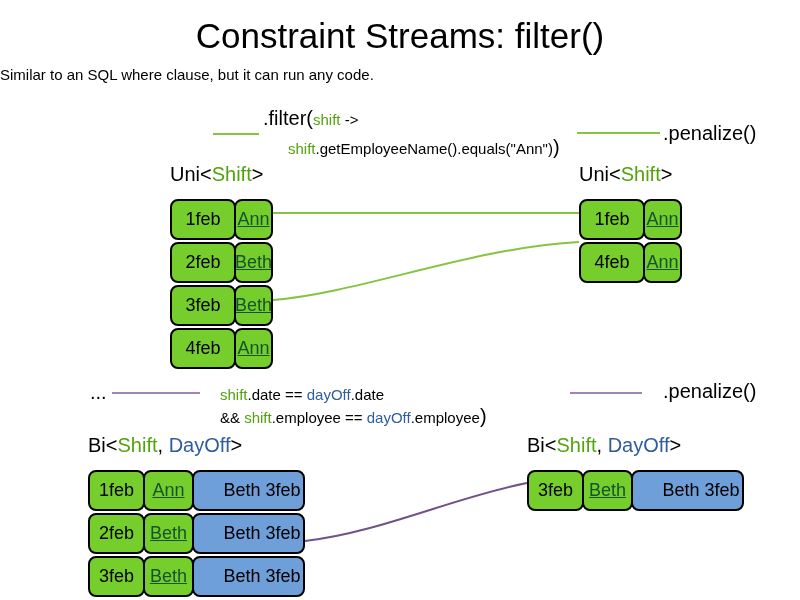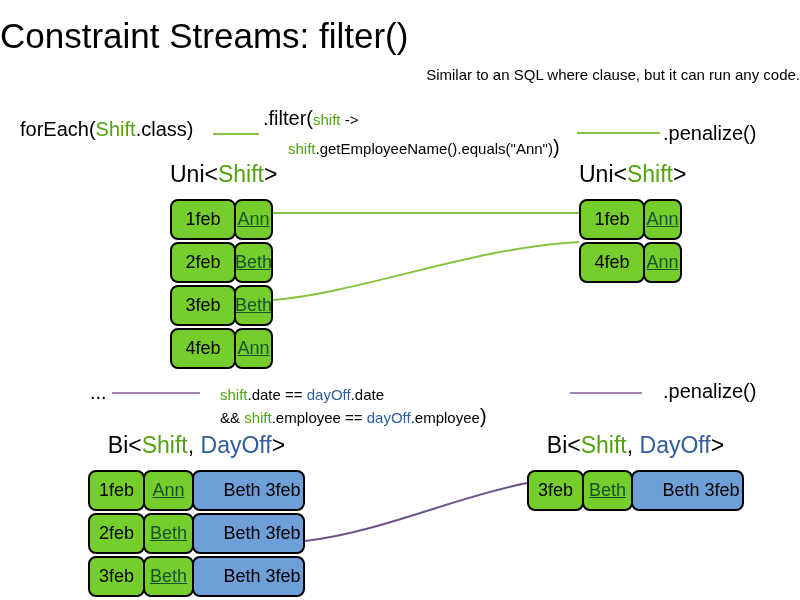--- a/index.html
+++ b/index.html
@@ -1,29 +1,29 @@
 <!DOCTYPE html>
 <html><head>
 <meta charset="utf-8">
 <style>
   html,body{margin:0;padding:0;background:#fff;}
   #slide{position:relative;width:800px;height:600px;background:#ffffff;overflow:hidden;
          font-family:"Liberation Sans","DejaVu Sans",sans-serif;color:#000;}
   .abs{position:absolute;}
-  .title{top:16px;left:0;width:800px;text-align:left;font-size:35px;font-weight:400;letter-spacing:0;}
-  .subtitle{top:66px;left:0;width:800px;text-align:right;font-size:15px;}
+  .title{top:16px;left:0;width:800px;text-align:center;font-size:35px;font-weight:400;letter-spacing:0;}
+  .subtitle{top:66px;left:0;width:800px;text-align:left;font-size:15px;}
   .code{font-size:20px;line-height:1.15;white-space:nowrap;}
   .sm{font-size:15px;}
   .lg{font-size:20px;}
   .tg{color:#52a30d;}
   .tb{color:#2f5d9e;}
   .to{color:#14532d;text-decoration:underline;}
   svg.connectors{position:absolute;left:0;top:0;z-index:0;}
   .tbl{z-index:2;}
-  .tbl-head{text-align:center;font-size:23px;height:22px;line-height:22px;margin-bottom:14px;white-space:nowrap;}
+  .tbl-head{font-size:20px;height:22px;line-height:22px;margin-bottom:14px;white-space:nowrap;}
   .trow{display:flex;height:41px;margin-bottom:2px;}
   .cell{box-sizing:border-box;border:2px solid #000;border-radius:8px;background:#76ce2c;
         display:flex;align-items:center;justify-content:center;font-size:18px;overflow:hidden;}
   .cell + .cell{margin-left:-2px;}
   .cell.blue{background:#6f9fd8;}
   .uni .c-date{width:66px;}
   .uni .c-name{flex:1;}
   .bi .c-date{width:57px;}
   .bi .c-name{width:51px;}
   .bi .c-pair{flex:1;padding-left:27px;}
@@ -39,21 +39,20 @@
     <line x1="273" y1="213" x2="579" y2="213" stroke="#85c441" stroke-width="2"></line>
     <path d="M273,300 C360,293 470,248 579,242" fill="none" stroke="#85c441" stroke-width="2"></path>
     <line x1="112" y1="393" x2="200" y2="393" stroke="#a285b5" stroke-width="2"></line>
     <line x1="570" y1="393" x2="642" y2="393" stroke="#a285b5" stroke-width="2"></line>
     <path d="M305,541 C378,533 455,497 527,483" fill="none" stroke="#715289" stroke-width="2"></path>
   </svg>
 
   <div class="abs title">Constraint Streams: filter()</div>
   <div class="abs subtitle">Similar to an SQL where clause, but it can run any code.</div>
 
-  <div class="abs code lg" style="left:20px;top:118px"><span>forEach(</span><span class="tg">Shift</span><span>.class)</span></div>
 
   <div class="abs code" style="left:263px;top:107px"><span class="lg">.filter(</span><span class="sm tg">shift</span><span class="sm"> -&gt;</span></div>
 
   <div class="abs code" style="left:288px;top:136px"><span class="sm tg">shift</span><span class="sm">.getEmployeeName().equals("Ann")</span><span class="lg">)</span></div>
 
   <div class="abs code lg" style="left:663px;top:122px">.penalize()</div>
 
   <div class="abs tbl uni" style="left:170px;top:163px;width:103px">
     <div class="tbl-head"><span>Uni&lt;</span><span class="tg">Shift</span><span>&gt;</span></div>
     <div class="trow">

